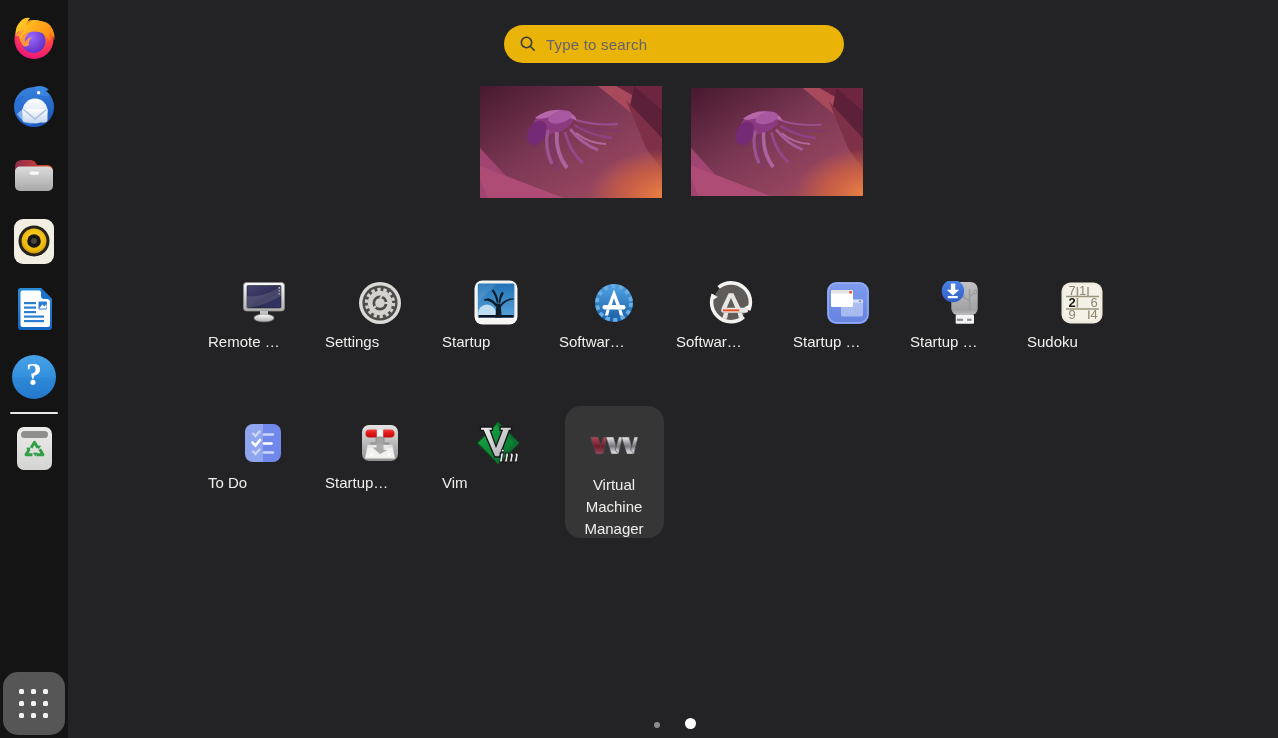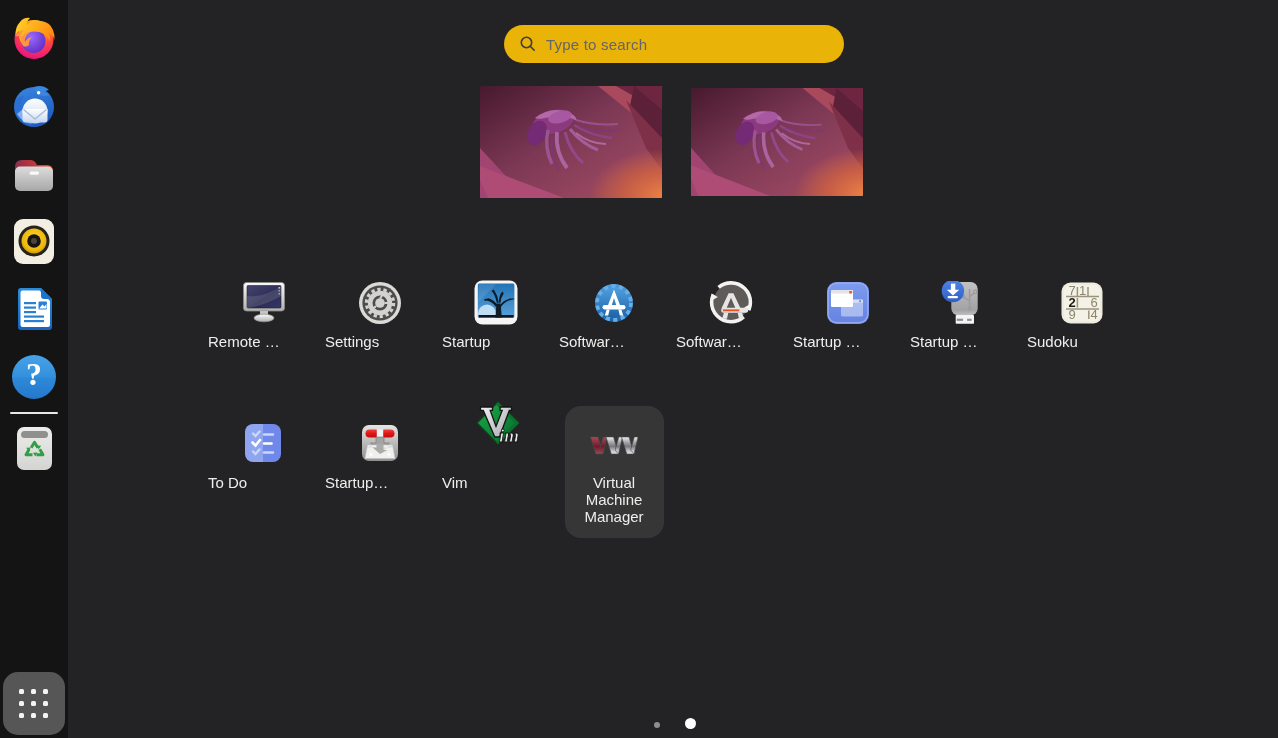--- a/index.html
+++ b/index.html
@@ -9,21 +9,21 @@
 .dockicon{position:absolute;left:10px;width:48px;height:48px;display:flex;align-items:center;justify-content:center;}
 #sep{position:absolute;left:10px;top:412px;width:48px;height:2px;background:#e8e8e8;border-radius:1px;}
 #gridbtn{position:absolute;left:3px;top:672px;width:62px;height:63px;background:#565656;border-radius:15px;}
 .gd{position:absolute;width:5px;height:5px;background:#f4f4f4;border-radius:1.5px;}
 #search{position:absolute;left:504px;top:25px;width:340px;height:38px;background:#eab308;border-radius:19px;}
 #search .ph{position:absolute;left:42px;top:11px;font-size:15px;color:#64646c;letter-spacing:0.2px;}
 .thumb{position:absolute;border-radius:1px;overflow:hidden;}
 .applabel{position:absolute;width:110px;text-align:left;font-size:15px;color:#f0eeec;white-space:nowrap;overflow:hidden;}
 .appicon{position:absolute;width:40px;height:40px;}
 #vmcell{position:absolute;left:565px;top:406px;width:99px;height:132px;background:#363636;border-radius:16px;}
-.vml{position:absolute;width:140px;text-align:center;font-size:15px;color:#f0eeec;line-height:17px;}
+.vml{position:absolute;width:140px;text-align:center;font-size:15px;color:#f0eeec;line-height:22px;}
 .dot1{position:absolute;left:654px;top:722px;width:6px;height:6px;border-radius:3px;background:#8e8e8e;}
 .dot2{position:absolute;left:685px;top:718px;width:11px;height:11px;border-radius:6px;background:#ffffff;}
 </style>
 </head>
 <body>
 <div id="dock" class="abs"></div>
 
 <div class="dockicon" style="top:13px">
 <svg width="48" height="48" viewBox="0 0 48 48">
 <defs>
@@ -447,21 +447,21 @@
 <rect x="16.8" y="4.5" width="6.4" height="11.5" fill="#f4f4f4"></rect>
 <rect x="16.8" y="4.5" width="6.4" height="2" fill="#dcdcdc"></rect>
 <path d="M16 14 h8 v6 h5.5 L20 28.5 10.5 20 h5.5 Z" fill="#a4a4a4" stroke="#7e7e7e" stroke-width="0.7"></path>
 <path d="M7.5 22 h25 l2.5 13.5 h-30 Z" fill="#f0f0ee" stroke="#c0c0c0" stroke-width="0.5"></path>
 <path d="M11 23 L20 30.5 29 23 32.5 23 33 24.5 h-26 z" fill="#d0d0ce" opacity="0.7"></path>
 <path d="M16.5 22 h7 v5 h4 L20 31 12.5 24.5 h4 Z" fill="#a4a4a4" opacity="0.9"></path>
 <circle cx="11" cy="31.5" r="1.4" fill="#ffffff"></circle>
 <circle cx="29" cy="31.5" r="1.4" fill="#ffffff"></circle>
 </svg></div>
 <div class="applabel" style="left:325px;top:474px">Startup…</div>
-<div class="appicon" style="left:475px;top:400px;width:46px;height:46px">
+<div class="appicon" style="left:475px;top:420px;width:46px;height:46px">
 <svg width="46" height="46" viewBox="0 0 46 46">
 <defs>
 <linearGradient id="vm1" x1="0" y1="0" x2="1" y2="1">
 <stop offset="0" stop-color="#1eaa4a"></stop>
           <stop offset="0.5" stop-color="#0f8a38"></stop>
           <stop offset="1" stop-color="#066a28"></stop>
 </linearGradient>
 <linearGradient id="vm2" x1="0" y1="0" x2="1" y2="1">
 <stop offset="0" stop-color="#f0f0f0"></stop>
           <stop offset="1" stop-color="#a8a8b0"></stop>

